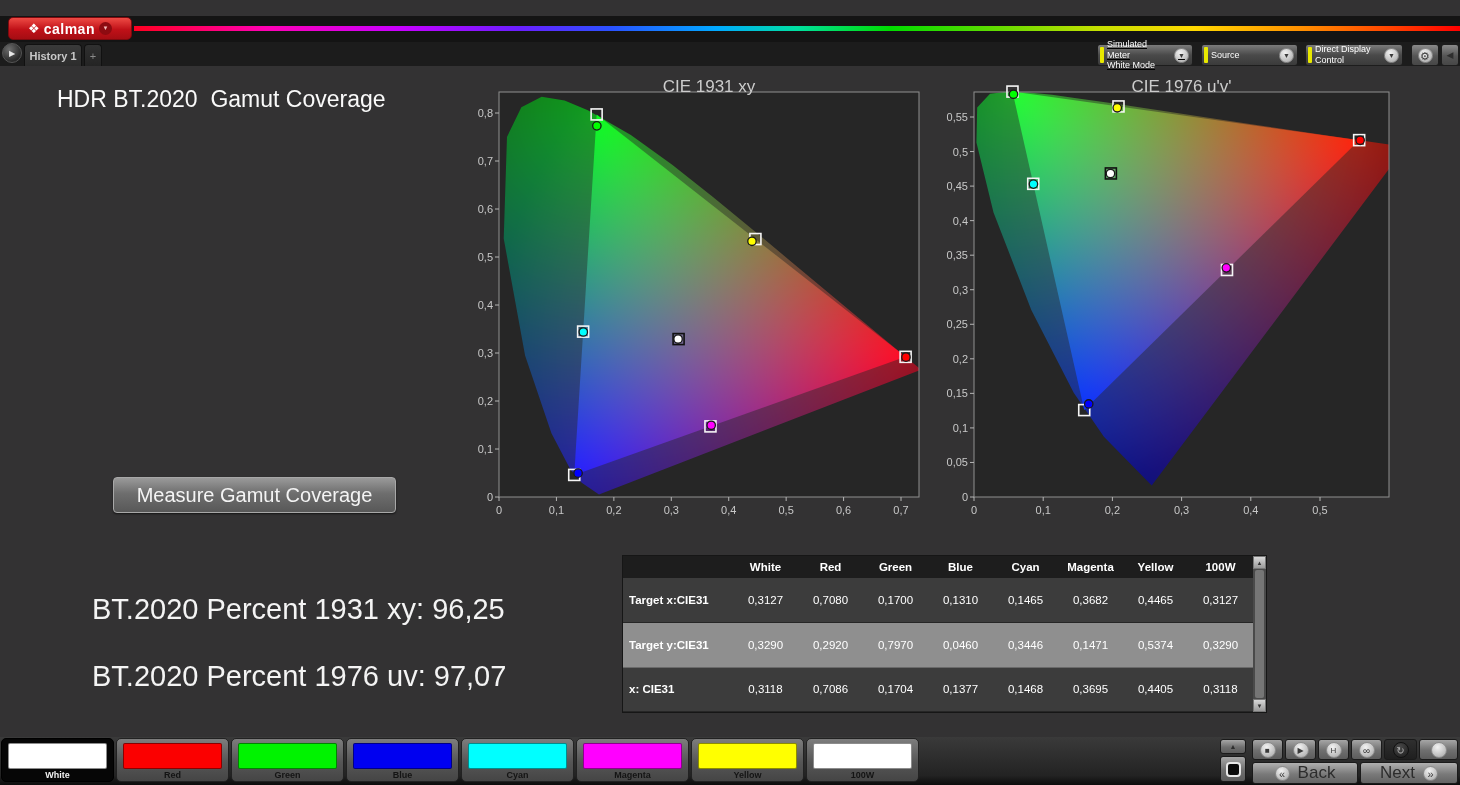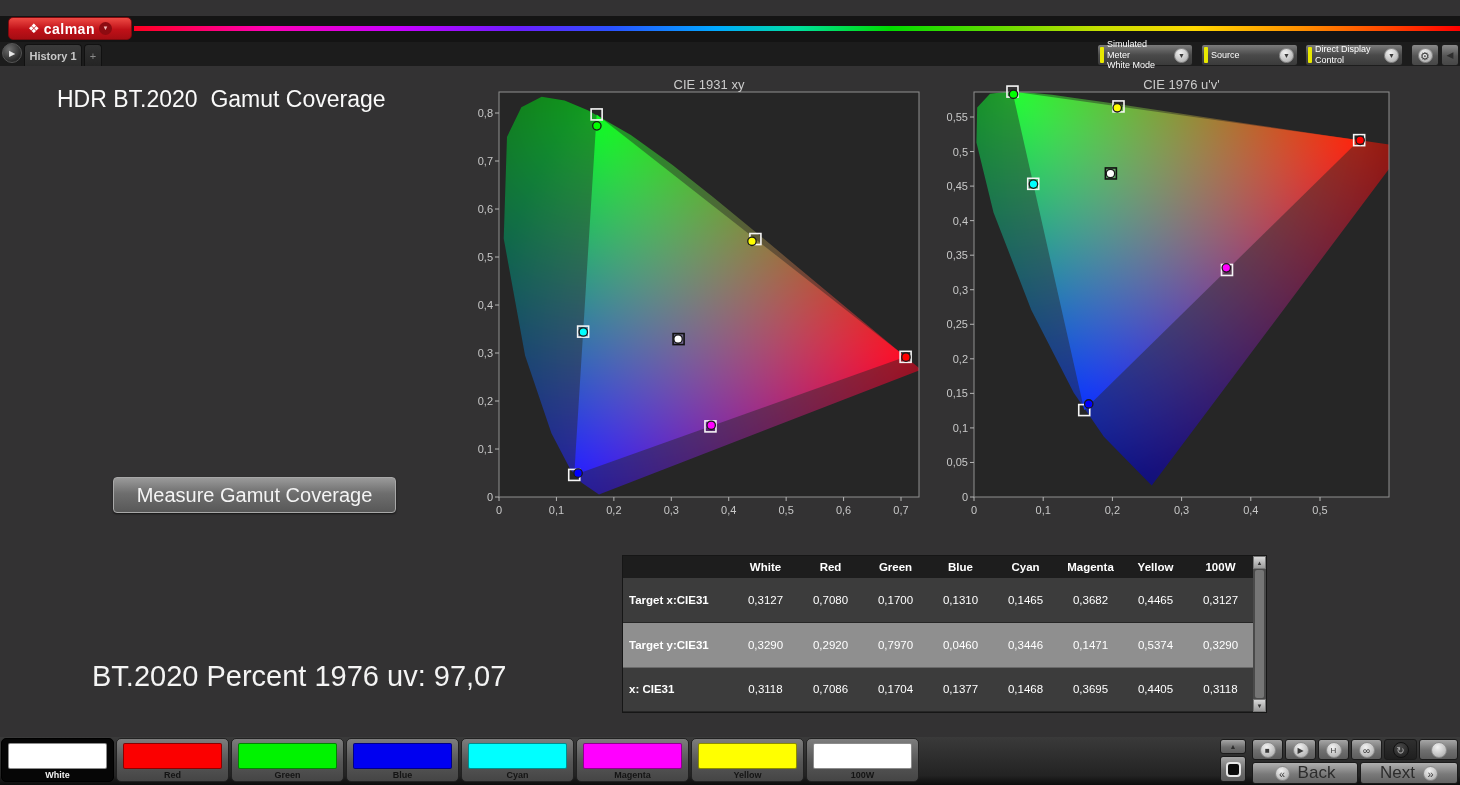--- a/index.html
+++ b/index.html
@@ -47,21 +47,21 @@
               flex-direction:column; justify-content:center; }
   .disc { display:inline-block; width:15px; height:15px; border-radius:50%;
           background:radial-gradient(circle at 40% 30%, #f2f2f2, #b8b8b8 75%); border:1px solid #8c8c8c;
           color:#3a3a3a; font-size:7px; line-height:14px; text-align:center; }
   .dd-arrow { align-self:center; margin-right:3px; }
   .tool-btn { position:absolute; top:2px; height:22px; border-radius:3px; border:1px solid #1d1d1d;
               background:linear-gradient(#8a8a8a,#555 55%,#474747); display:flex; align-items:center; justify-content:center; }
   
   .heading { position:absolute; left:57px; top:86px; font-size:23px; color:#fafafa; white-space:pre; }
   .chart { position:absolute; }
-  .chart-title { position:absolute; top:1px; text-align:center; color:#cccccc; font-size:13px; }
+  .chart-title { position:absolute; top:1px; text-align:center; color:#cccccc; font-size:17px; }
   .measure-btn { position:absolute; left:113px; top:477px; width:283px; height:36px; border-radius:4px;
                  background:linear-gradient(#9a9a9a,#6e6e6e 45%,#585858); border:1px solid #a8a8a8;
                  box-shadow:0 1px 2px rgba(0,0,0,.6); color:#f4f4f4; font-size:20px;
                  display:flex; align-items:center; justify-content:center; }
   .percent { position:absolute; left:92px; font-size:29px; color:#f4f4f4; }
   .p1931 { top:593px; } .p1976 { top:660px; }
   
   .mtable-wrap { position:absolute; left:622px; top:555px; width:645px; height:158px; background:#2a2a2a;
                  border:1px solid #161616; display:flex; }
   table.mtable { border-collapse:collapse; table-layout:fixed; width:630px; font-size:11.5px; color:#fff; }
@@ -107,21 +107,21 @@
       <span class="logo-caret">▼</span>
     </div>
     <div class="rainbow"></div>
   </div>
 
   <div class="tabbar">
     <div class="round-btn">▶</div>
     <div class="tab tab-history">History 1</div>
     <div class="tab tab-add">+</div>
 
-    <div class="dd" style="left:1097px; width:96px;">
+    <div class="dd" style="left:1097px; width:96px;text-decoration:underline;">
       <span class="ybar"></span>
       <span class="dd-label">
         <span>Simulated Meter</span>
         <span>White Mode</span>
       </span>
       <span class="disc dd-arrow">▼</span>
     </div>
     <div class="dd" style="left:1201px; width:97px;">
       <span class="ybar"></span>
       <span class="dd-label">
@@ -334,20 +334,21 @@
         <circle cx="415.136" cy="64.28833000000003" r="4.2" fill="#ff0000" stroke="#1a1a1a" stroke-width="1.3"></circle>
         <circle cx="68.5132" cy="18.27439000000004" r="4.2" fill="#00ff00" stroke="#1a1a1a" stroke-width="1.3"></circle>
         <circle cx="143.7336" cy="327.93577000000005" r="4.2" fill="#0000ff" stroke="#1a1a1a" stroke-width="1.3"></circle>
         <circle cx="88.4428" cy="108.09138999999999" r="4.2" fill="#00ffff" stroke="#1a1a1a" stroke-width="1.3"></circle>
         <circle cx="281.30319999999995" cy="191.82847" r="4.2" fill="#ff00ff" stroke="#1a1a1a" stroke-width="1.3"></circle>
         <circle cx="172.244" cy="31.816030000000012" r="4.2" fill="#ffff00" stroke="#1a1a1a" stroke-width="1.3"></circle>
       </svg>
   </div>
 
   <div class="measure-btn">Measure Gamut Coverage</div>
+  <div class="percent p1931">BT.2020 Percent 1931 xy: 96,25</div>
   <div class="percent p1976">BT.2020 Percent 1976 uv: 97,07</div>
 
   <div class="mtable-wrap">
     <table class="mtable">
       <thead>
           <tr id="mtable-head">
             <th style="width: 110px;"></th>
             <th>White</th>
             <th>Red</th>
             <th>Green</th>

